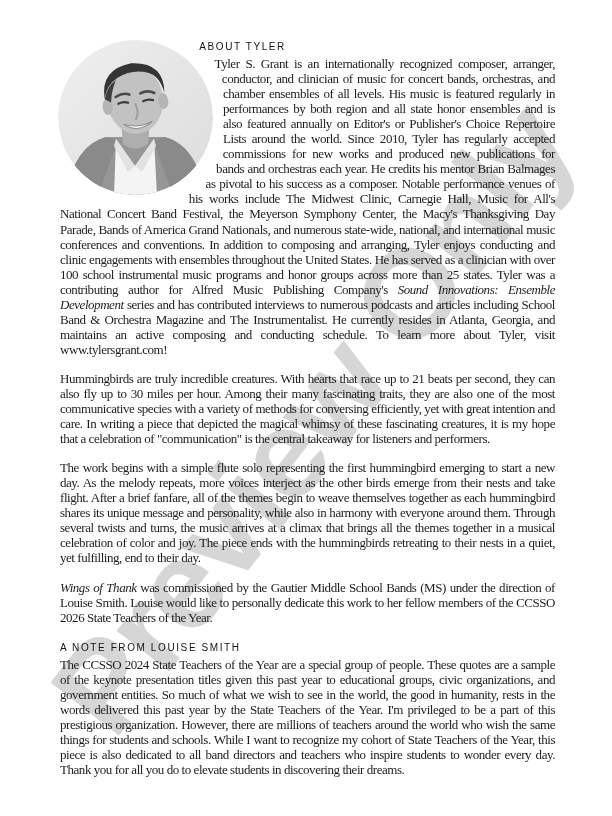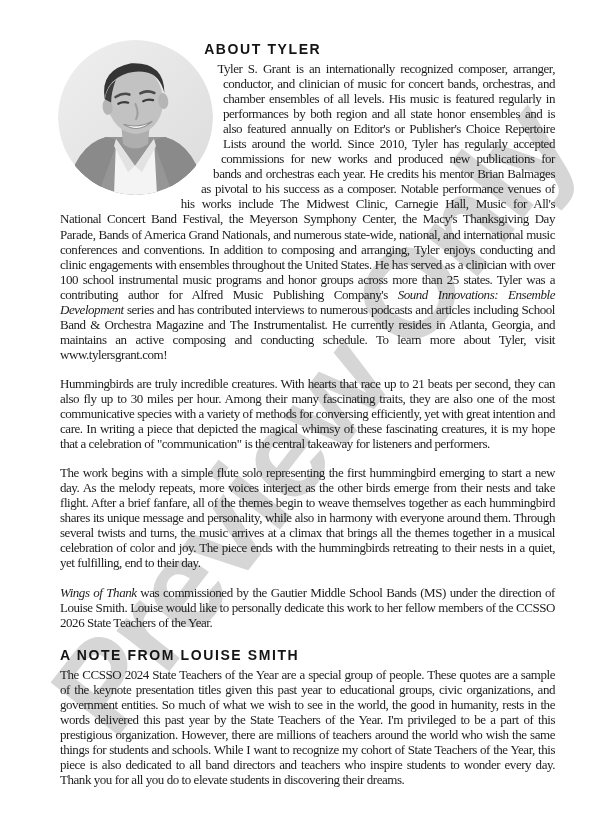--- a/index.html
+++ b/index.html
@@ -40,22 +40,22 @@
     height: 155px;
     margin: 0 10px 2px -2px;
     border-radius: 50%;
     overflow: hidden;
     shape-outside: circle(79px at 77.5px 77.5px);
     shape-margin: 11px;
   }
   .portrait svg { display: block; width: 155px; height: 155px; }
   h2.hd {
     font-family: "Liberation Sans", sans-serif;
-    font-weight: 700;
-    font-size: 14px;
+    font-weight: 400;
+    font-size: 10px;
     letter-spacing: 1.6px;
     color: #141414;
     margin: 17px 0 3px 0;
   }
   h2.hd.first { margin-top: 1px; }
   p.body {
     font-size: 13px;
     line-height: 15.05px;
     letter-spacing: -0.45px;
     color: #1d1d1d;

